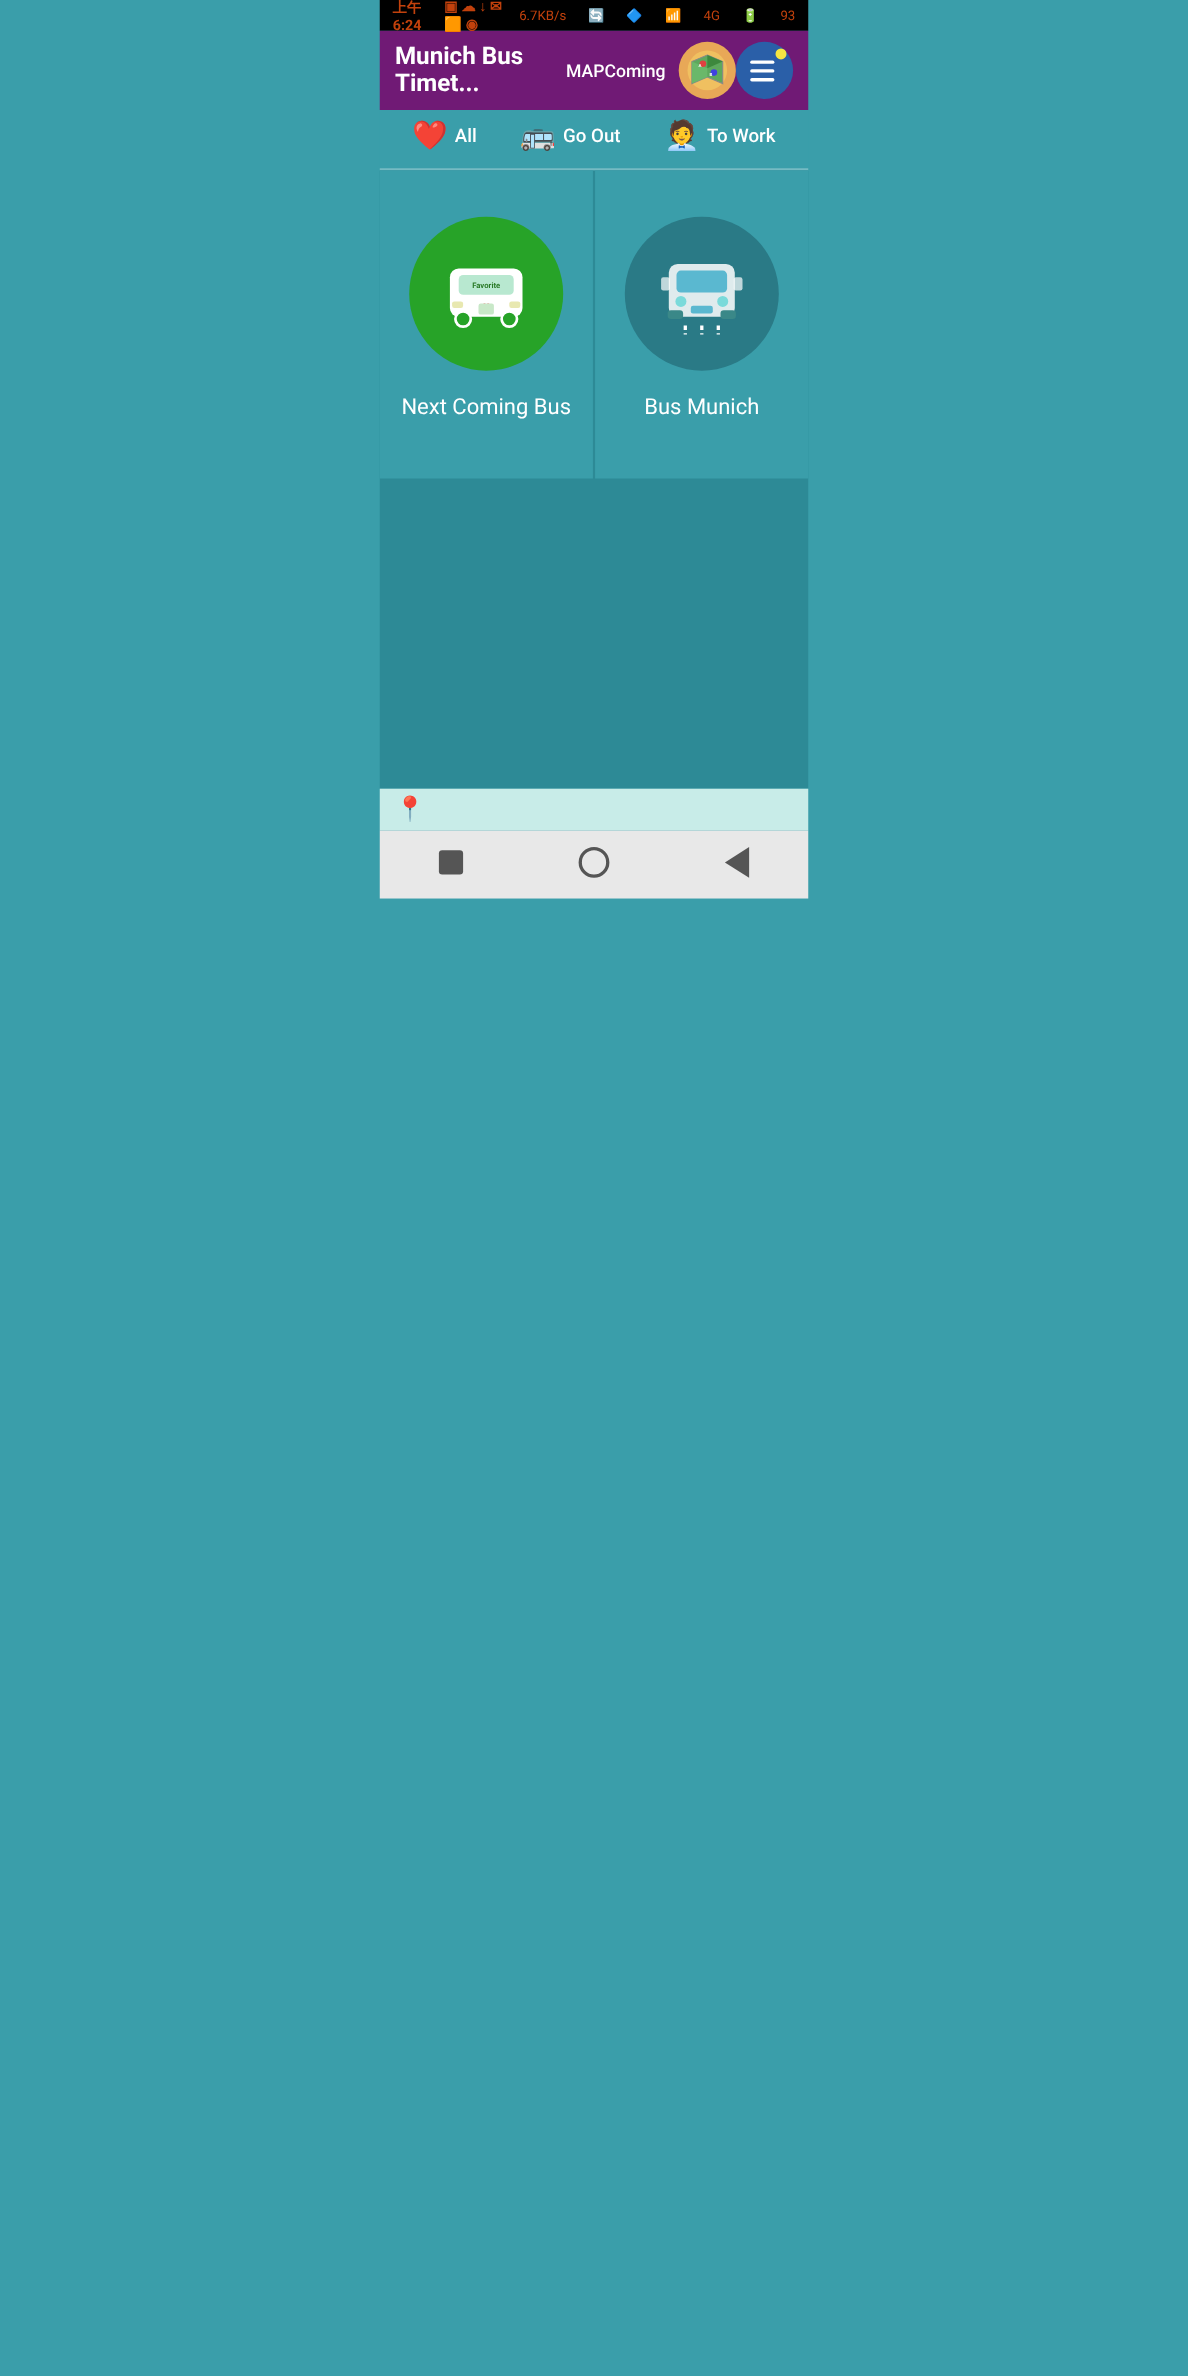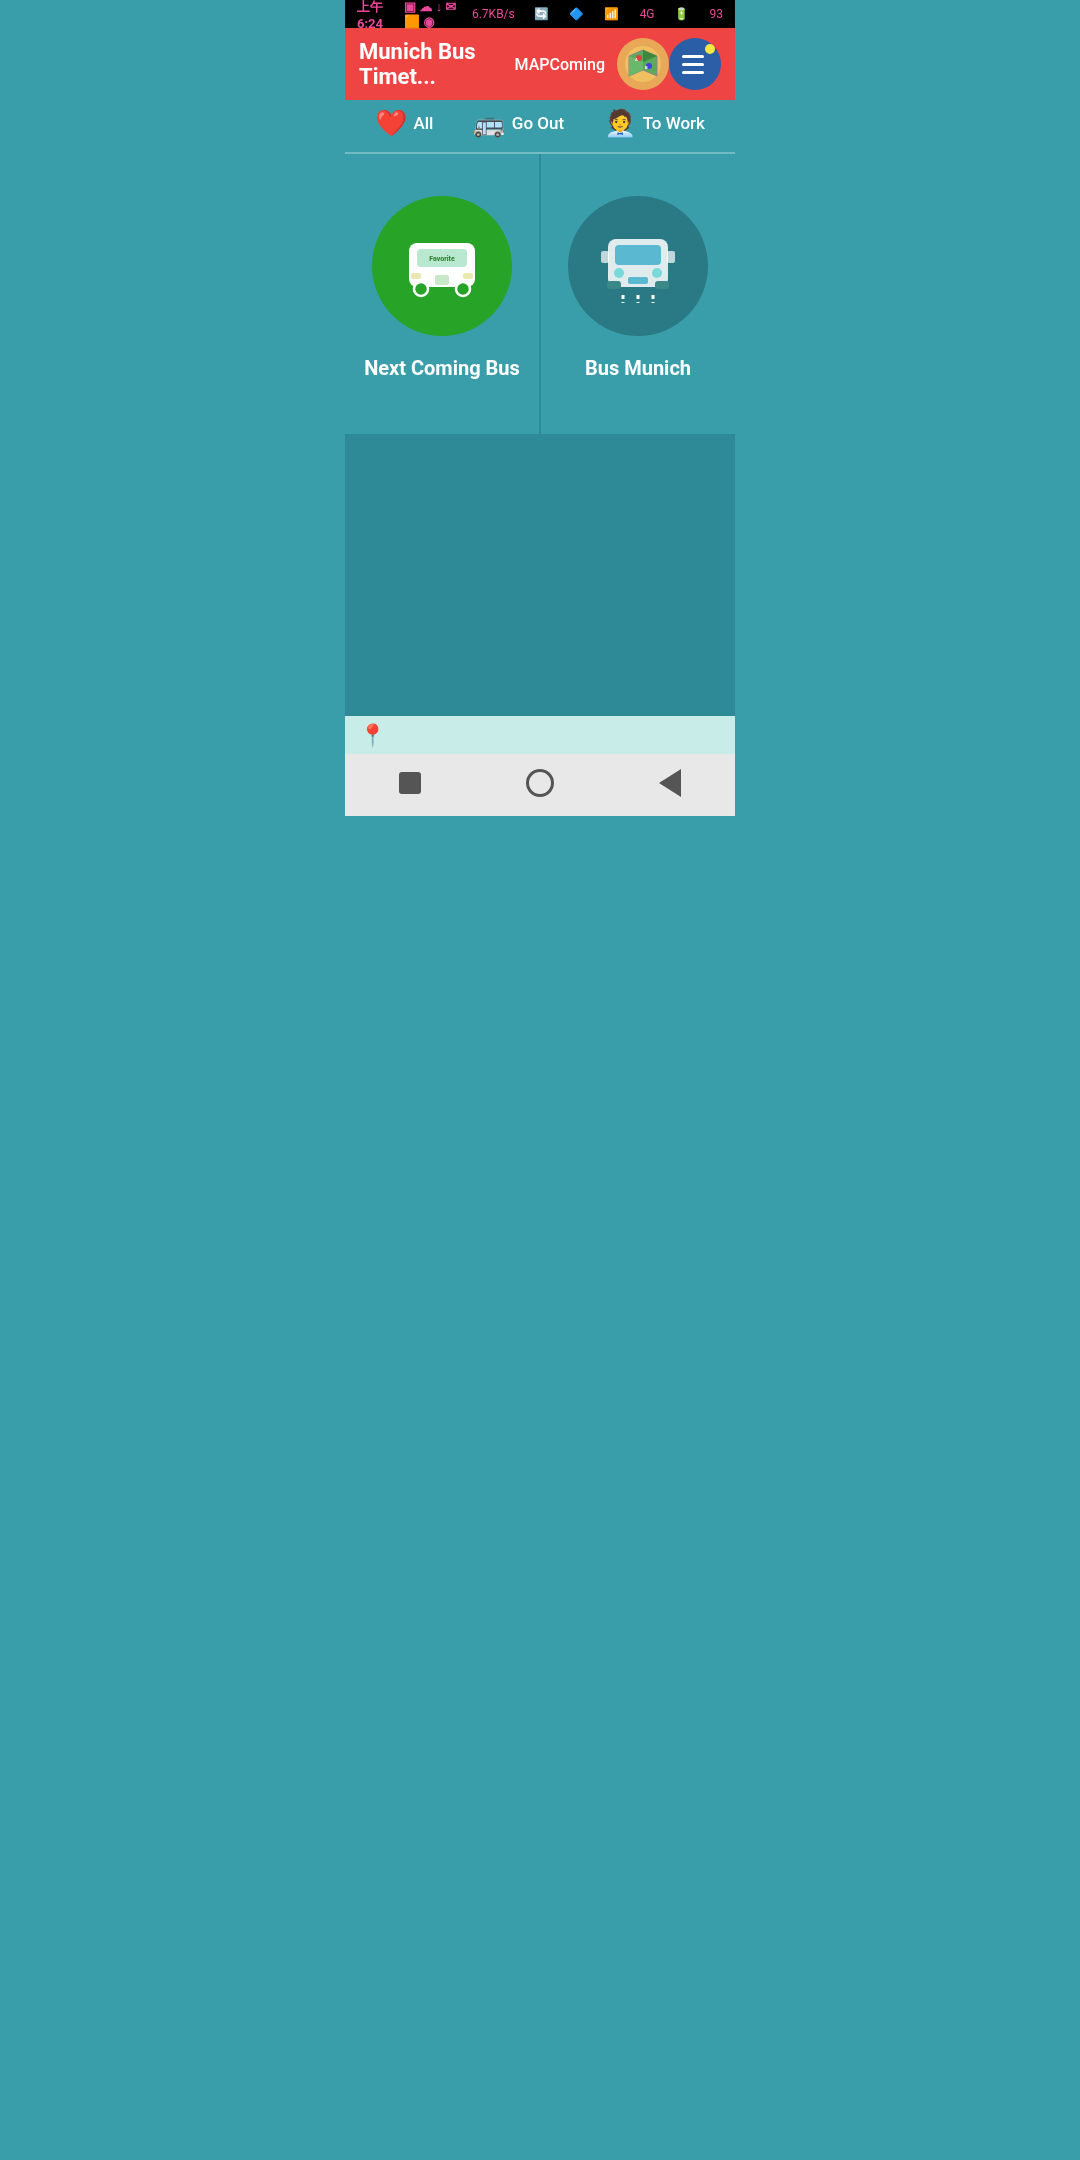--- a/index.html
+++ b/index.html
@@ -9,34 +9,34 @@
       width: 390px;
       margin: 0 auto;
       background: #3a9eaa;
       font-family: 'Roboto', Arial, sans-serif;
       overflow-x: hidden;
     }
 
     
     .status-bar {
       background: #000;
-      color: #ec4899;
+      color: #c2410c;
       display: flex;
       justify-content: space-between;
       align-items: center;
       padding: 6px 12px;
       font-size: 13px;
       height: 28px;
     }
     .status-left { font-weight: bold; display: flex; align-items: center; gap: 6px; }
     .status-right { display: flex; align-items: center; gap: 20px; font-size: 12px; }
 
     
     .header {
-      background: #ef4444;
+      background: #701a75;
       display: flex;
       align-items: center;
       justify-content: space-between;
       padding: 10px 14px;
       height: 72px;
     }
     .header-title {
       color: #fff;
       font-size: 22px;
       font-weight: bold;
@@ -145,21 +145,21 @@
       font-size: 70px;
     }
     .green-circle { background: #27a328; }
     .blue-circle { background: rgba(176,210,230,0.55); }
     .teal-circle { background: #2a7a86; }
     .no-circle { background: transparent; }
 
     .cell-label {
       color: #fff;
       font-size: 20px;
-      font-weight: 700;
+      font-weight: 400;
       text-align: center;
     }
 
     
     .footer-bar {
       background: #c8ece8;
       height: 38px;
       display: flex;
       align-items: center;
       padding: 0 14px;

